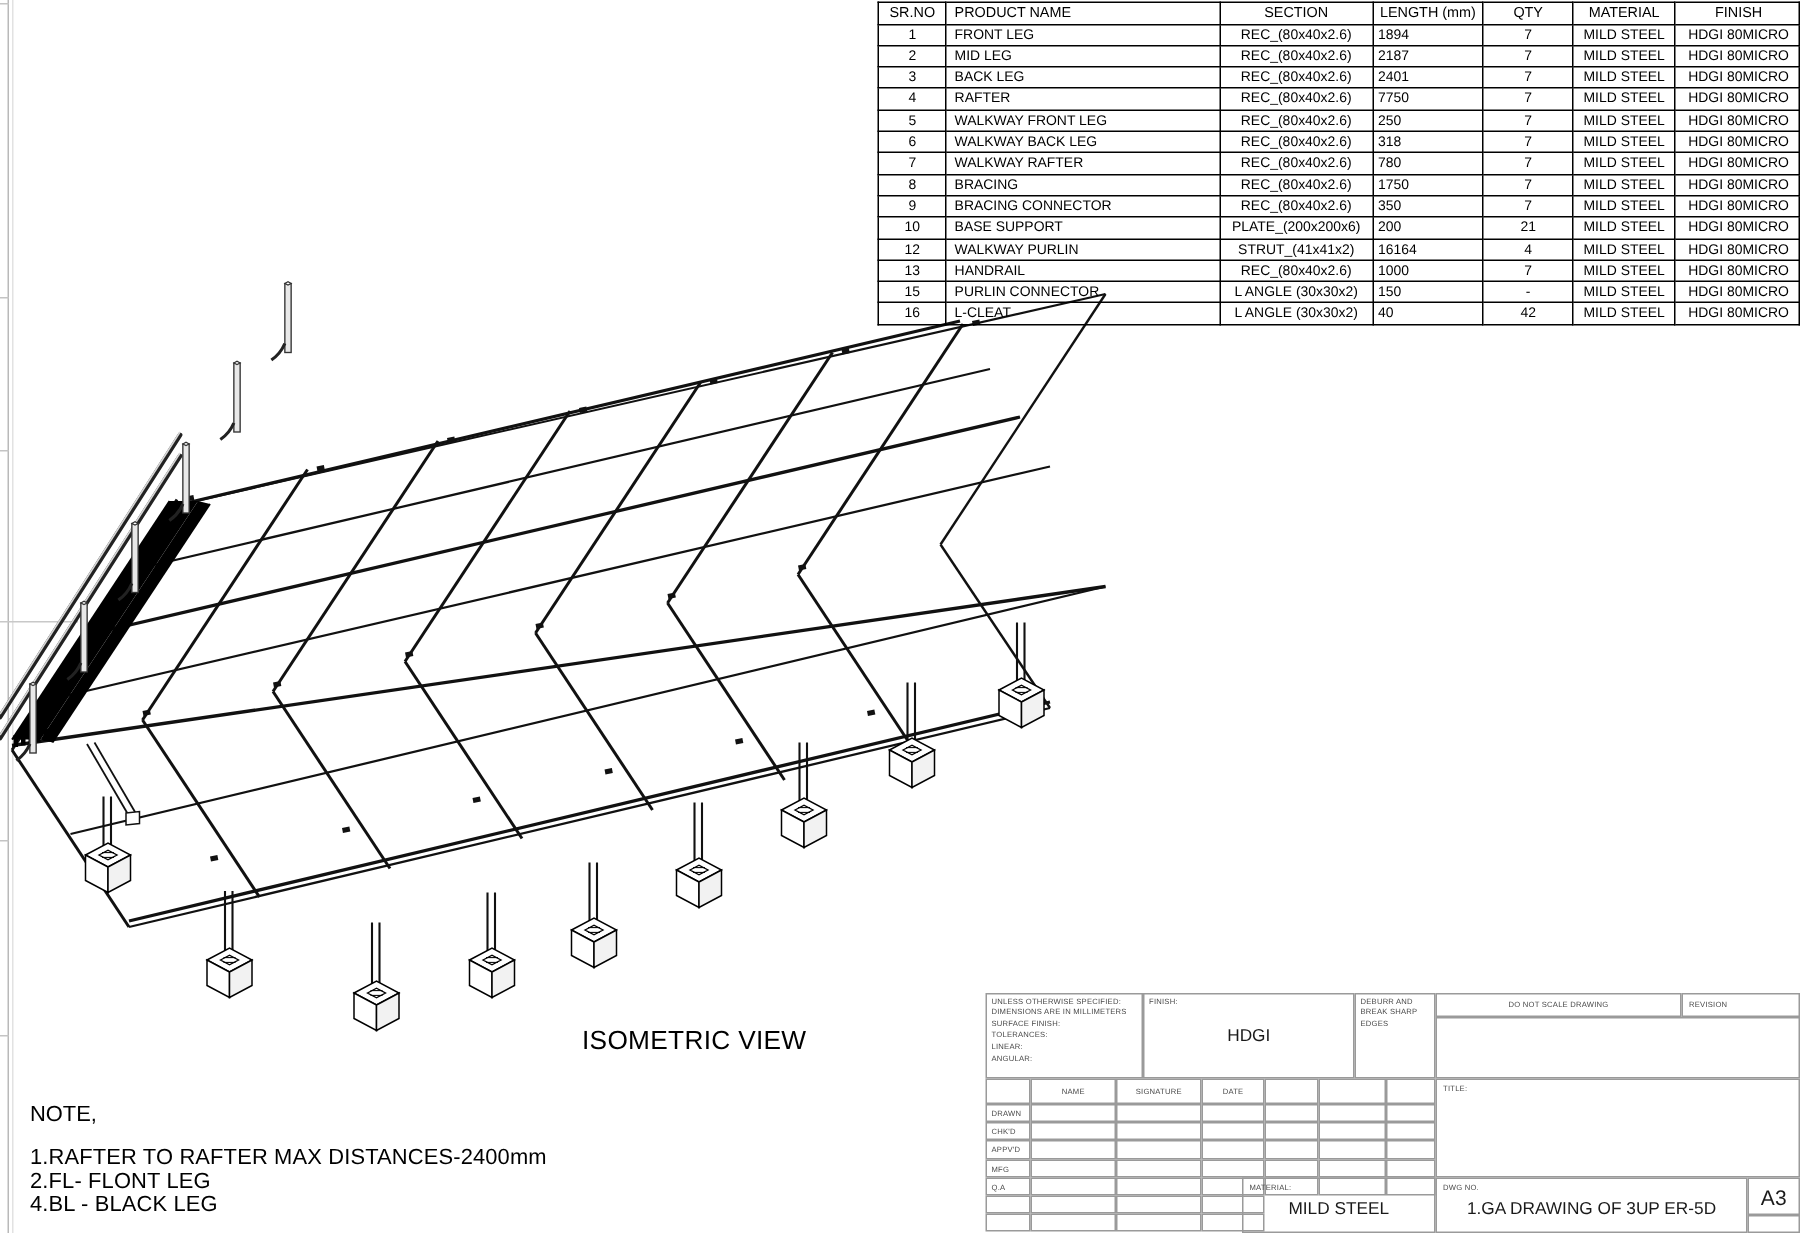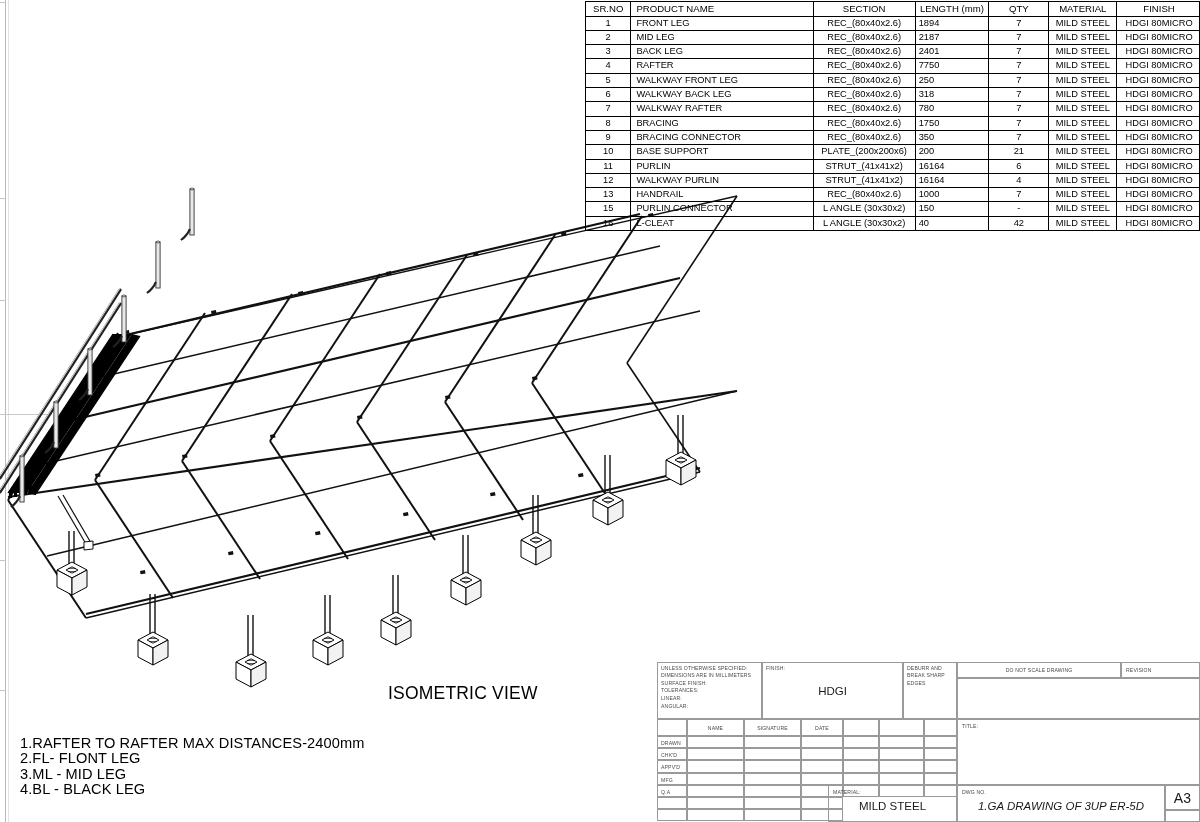--- a/index.html
+++ b/index.html
@@ -373,29 +373,20 @@
         <tr>
           <td class="c-sr">10</td>
           <td class="c-name">BASE SUPPORT</td>
           <td class="c-sec">PLATE_(200x200x6)</td>
           <td class="c-len">200</td>
           <td class="c-qty">21</td>
           <td class="c-mat">MILD STEEL</td>
           <td class="c-fin">HDGI 80MICRO</td>
         </tr>
         <tr>
-          <td class="c-sr">11</td>
-          <td class="c-name">PURLIN</td>
-          <td class="c-sec">STRUT_(41x41x2)</td>
-          <td class="c-len">16164</td>
-          <td class="c-qty">6</td>
-          <td class="c-mat">MILD STEEL</td>
-          <td class="c-fin">HDGI 80MICRO</td>
-        </tr>
-        <tr>
           <td class="c-sr">12</td>
           <td class="c-name">WALKWAY PURLIN</td>
           <td class="c-sec">STRUT_(41x41x2)</td>
           <td class="c-len">16164</td>
           <td class="c-qty">4</td>
           <td class="c-mat">MILD STEEL</td>
           <td class="c-fin">HDGI 80MICRO</td>
         </tr>
         <tr>
           <td class="c-sr">13</td>
@@ -421,24 +412,24 @@
           <td class="c-sec">L ANGLE (30x30x2)</td>
           <td class="c-len">40</td>
           <td class="c-qty">42</td>
           <td class="c-mat">MILD STEEL</td>
           <td class="c-fin">HDGI 80MICRO</td>
         </tr>
       </tbody>
   </table>
 
   <div class="notes">
+    <div class="note-head">NOTE,</div>
     <div id="notes-lines">
         <div class="note-line">1.RAFTER TO RAFTER MAX DISTANCES-2400mm</div>
         <div class="note-line">2.FL- FLONT LEG</div>
-        <div class="note-line">3.ML - MID LEG</div>
         <div class="note-line">4.BL - BLACK LEG</div>
       </div>
   </div>
 
   <div class="tb">
 
     <div class="cell" style="left:0;top:0;width:105px;height:57px;"></div>
     <div class="lbl" id="tb-spec" style="left:2px;top:1px;width:103px;">
         <div>UNLESS OTHERWISE SPECIFIED:</div>
         <div>DIMENSIONS ARE IN MILLIMETERS</div>
@@ -531,20 +522,20 @@
 
     <div class="cell" style="left:300px;top:57px;width:243px;height:66px;"></div>
     <div class="lbl" style="left:303px;top:59px;">TITLE:</div>
 
     <div class="cell" style="left:171px;top:123px;width:129px;height:37px;"></div>
     <div class="lbl" style="left:174px;top:125px;">MATERIAL:</div>
     <div class="big" style="left:171px;top:133px;width:129px;height:22px;">MILD STEEL</div>
 
     <div class="cell" style="left:300px;top:123px;width:208px;height:37px;"></div>
     <div class="lbl" style="left:303px;top:125px;">DWG NO.</div>
-    <div class="big" style="left:300px;top:133px;width:208px;height:22px;font-style:italic;">1.GA DRAWING OF 3UP ER-5D</div>
+    <div class="big" style="left:300px;top:133px;width:208px;height:22px;">1.GA DRAWING OF 3UP ER-5D</div>
 
     <div class="cell" style="left:508px;top:123px;width:35px;height:25px;"></div>
     <div class="a3" style="left:508px;top:123px;width:35px;height:25px;">A3</div>
     <div class="cell" style="left:508px;top:148px;width:35px;height:12px;"></div>
   </div>
 
 </div>
 
 </body></html>

